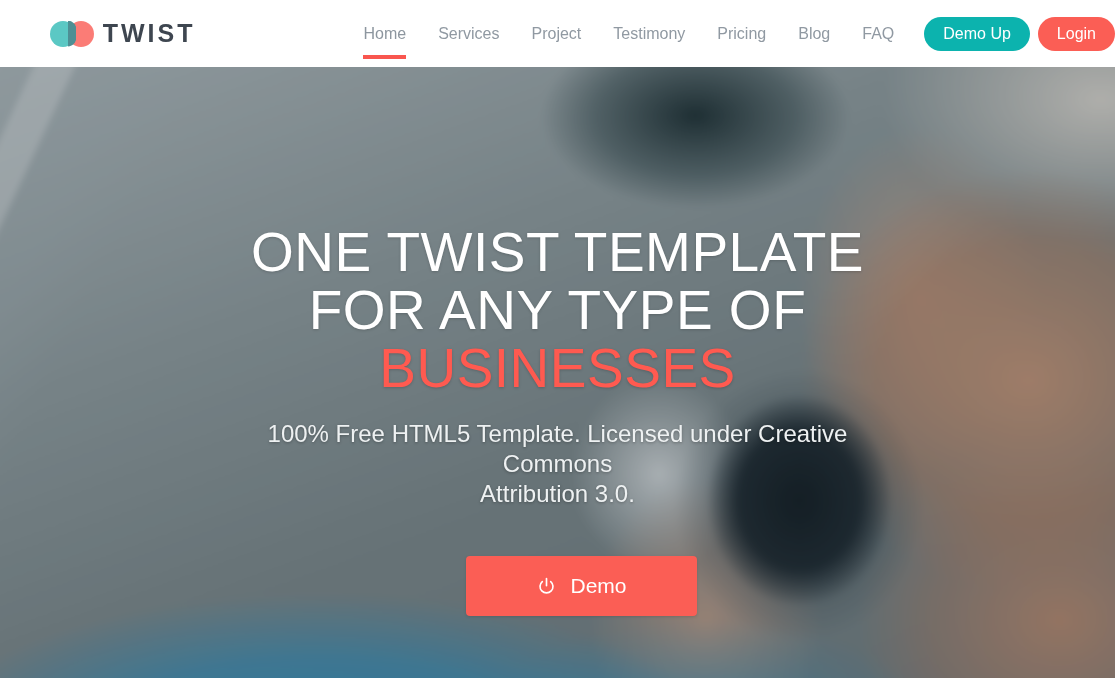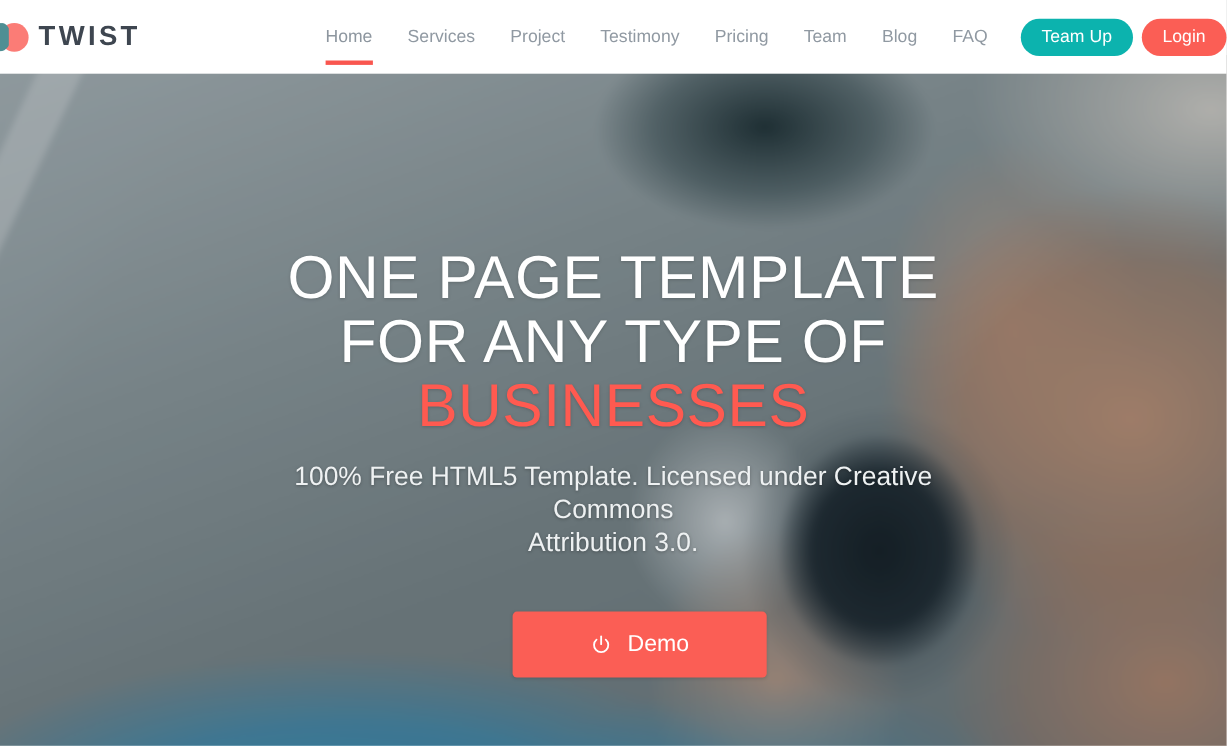--- a/index.html
+++ b/index.html
@@ -205,45 +205,42 @@
     <div class="nav-item">
       <span>Project</span>
     </div>
     <div class="nav-item">
       <span>Testimony</span>
     </div>
     <div class="nav-item">
       <span>Pricing</span>
     </div>
     <div class="nav-item">
-      <span>Team</span>
-    </div>
-    <div class="nav-item">
       <span>Blog</span>
     </div>
     <div class="nav-item">
       <span>FAQ</span>
     </div>
   </nav>
 
   <div class="nav-actions">
-    <button class="pill pill-signup">Team Up</button>
+    <button class="pill pill-signup">Demo Up</button>
     <button class="pill pill-login">Login</button>
   </div>
 
 </div>
 
 <div class="hero">
   <div class="hero-bg"></div>
   <div class="hero-tint"></div>
 
   <div class="hero-content">
 
     <h1 class="hero-title">
-      <div>ONE PAGE TEMPLATE</div>
+      <div>ONE TWIST TEMPLATE</div>
       <div>FOR ANY TYPE OF</div>
       <div class="accent">BUSINESSES</div>
     </h1>
 
     <div class="hero-sub">
       <div>100% Free HTML5 Template. Licensed under Creative Commons</div>
       <div>Attribution 3.0.</div>
     </div>
 
     <div class="hero-buttons">

